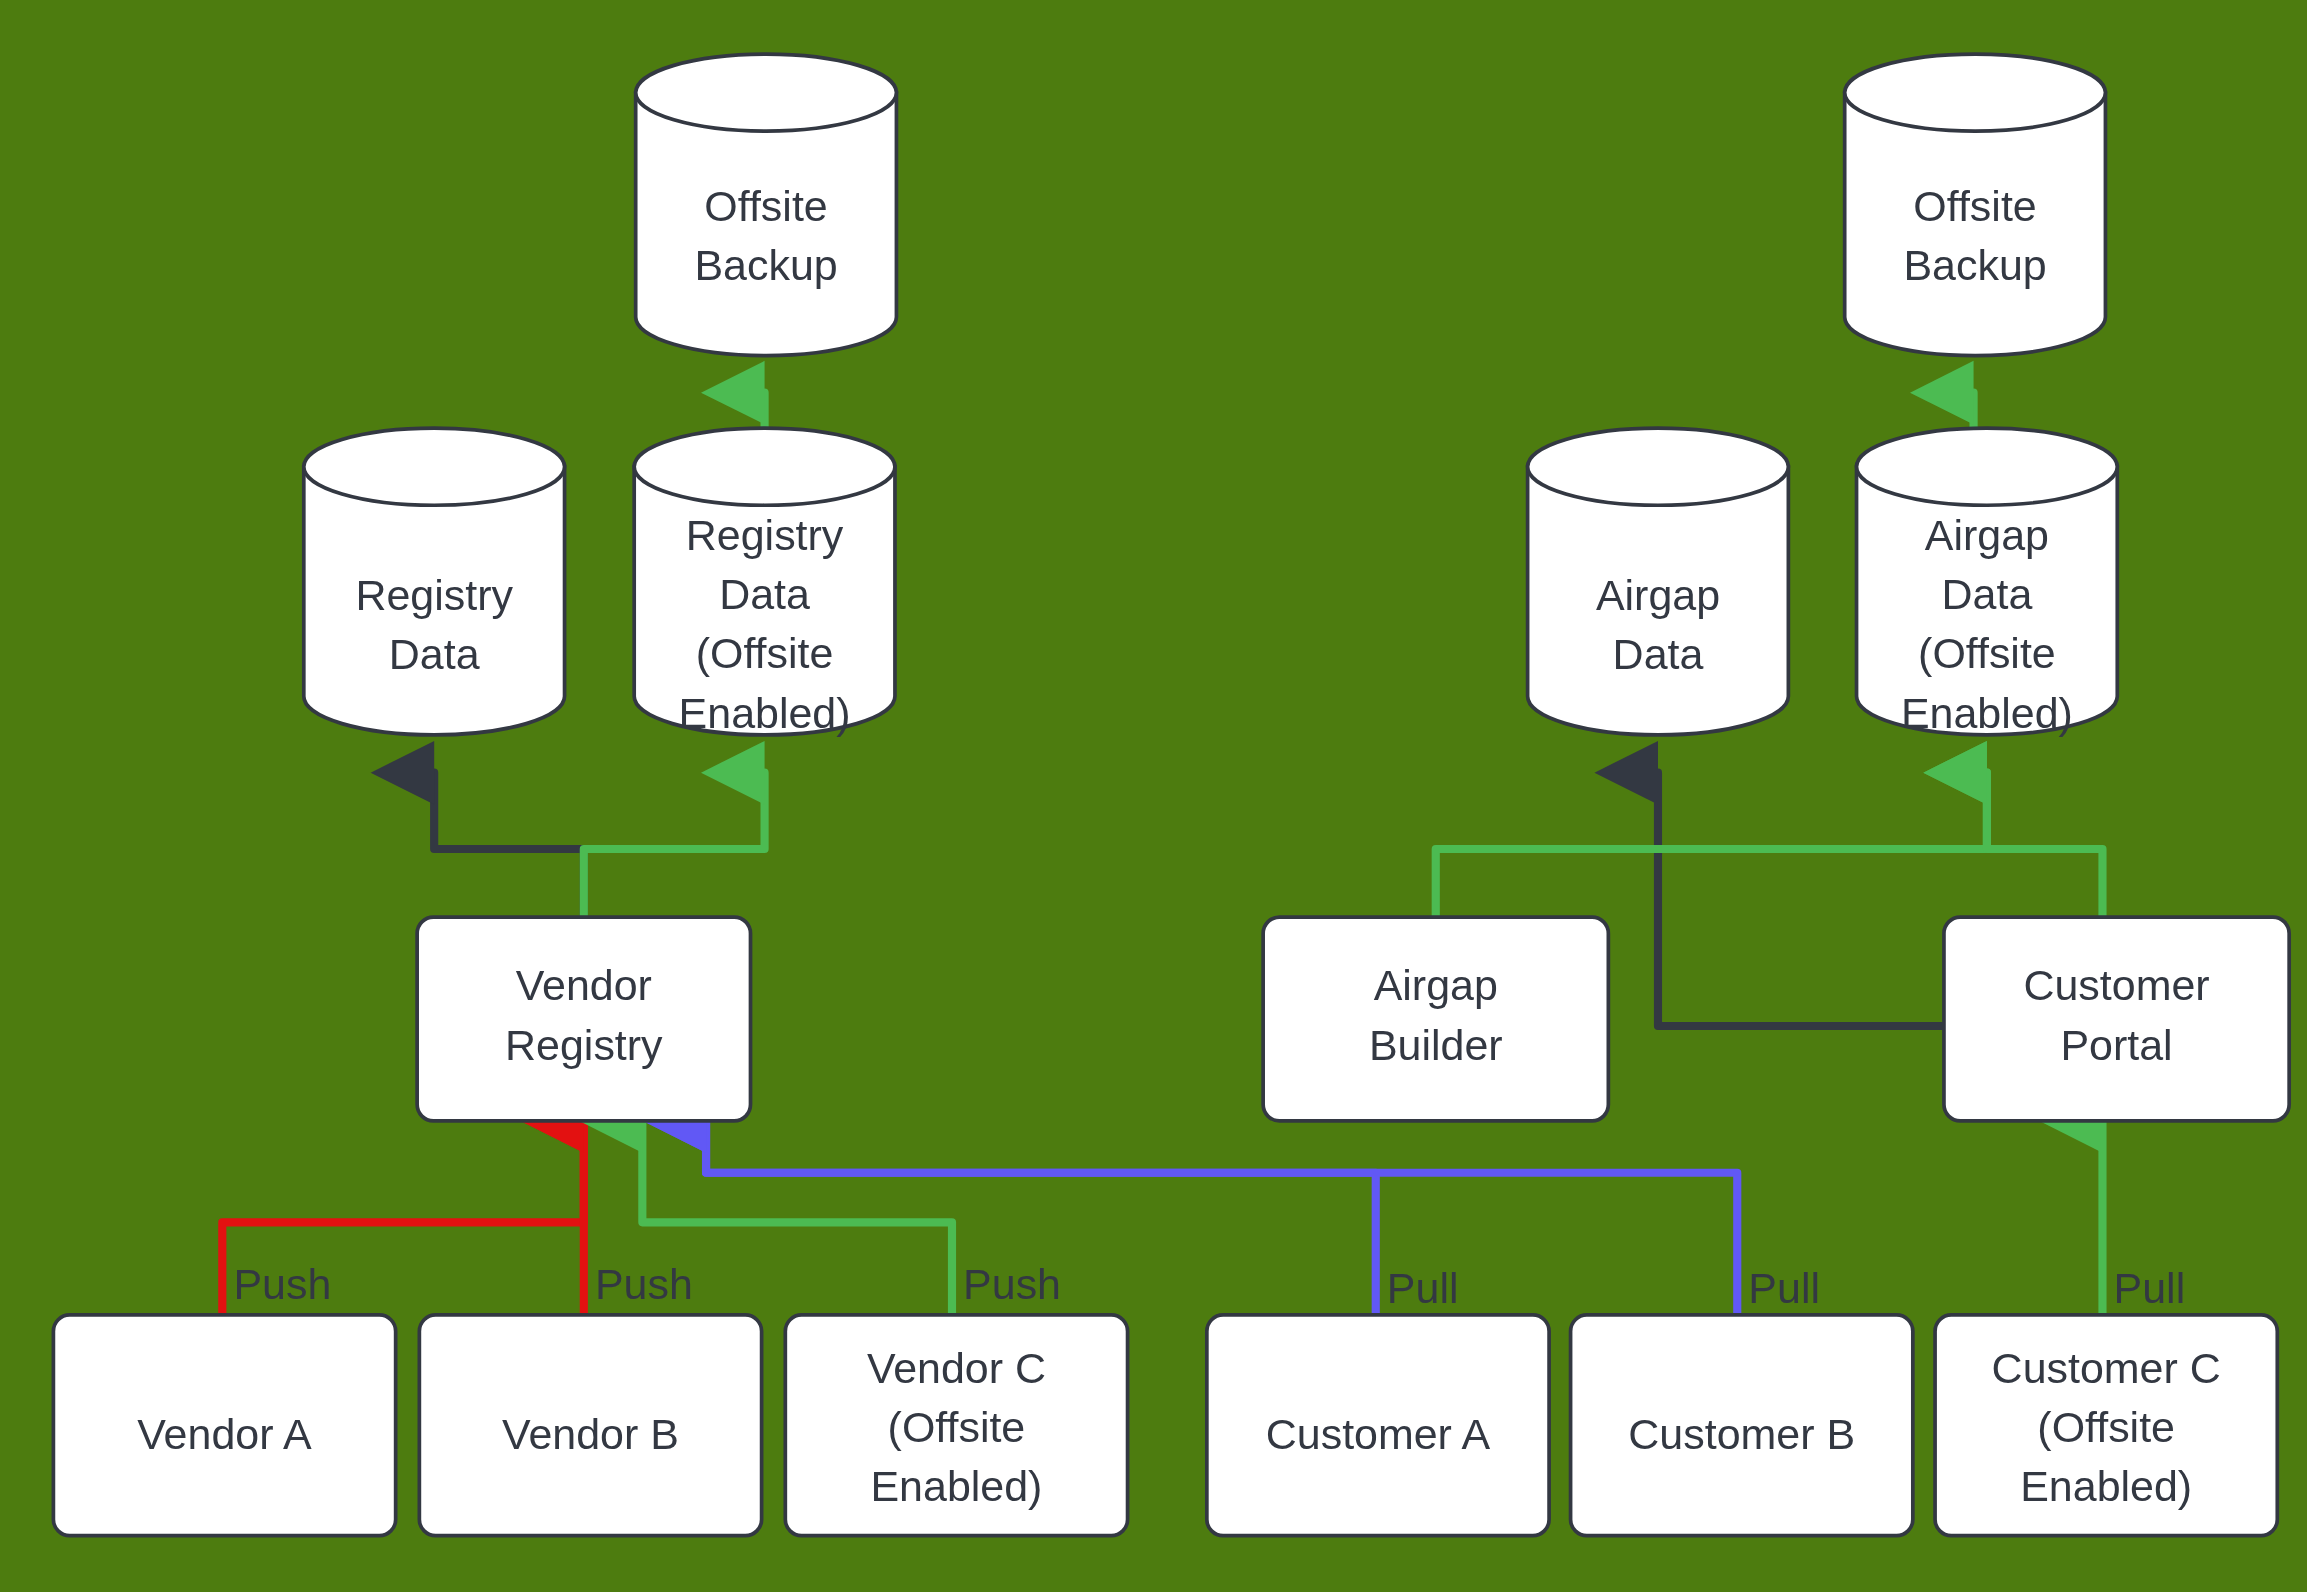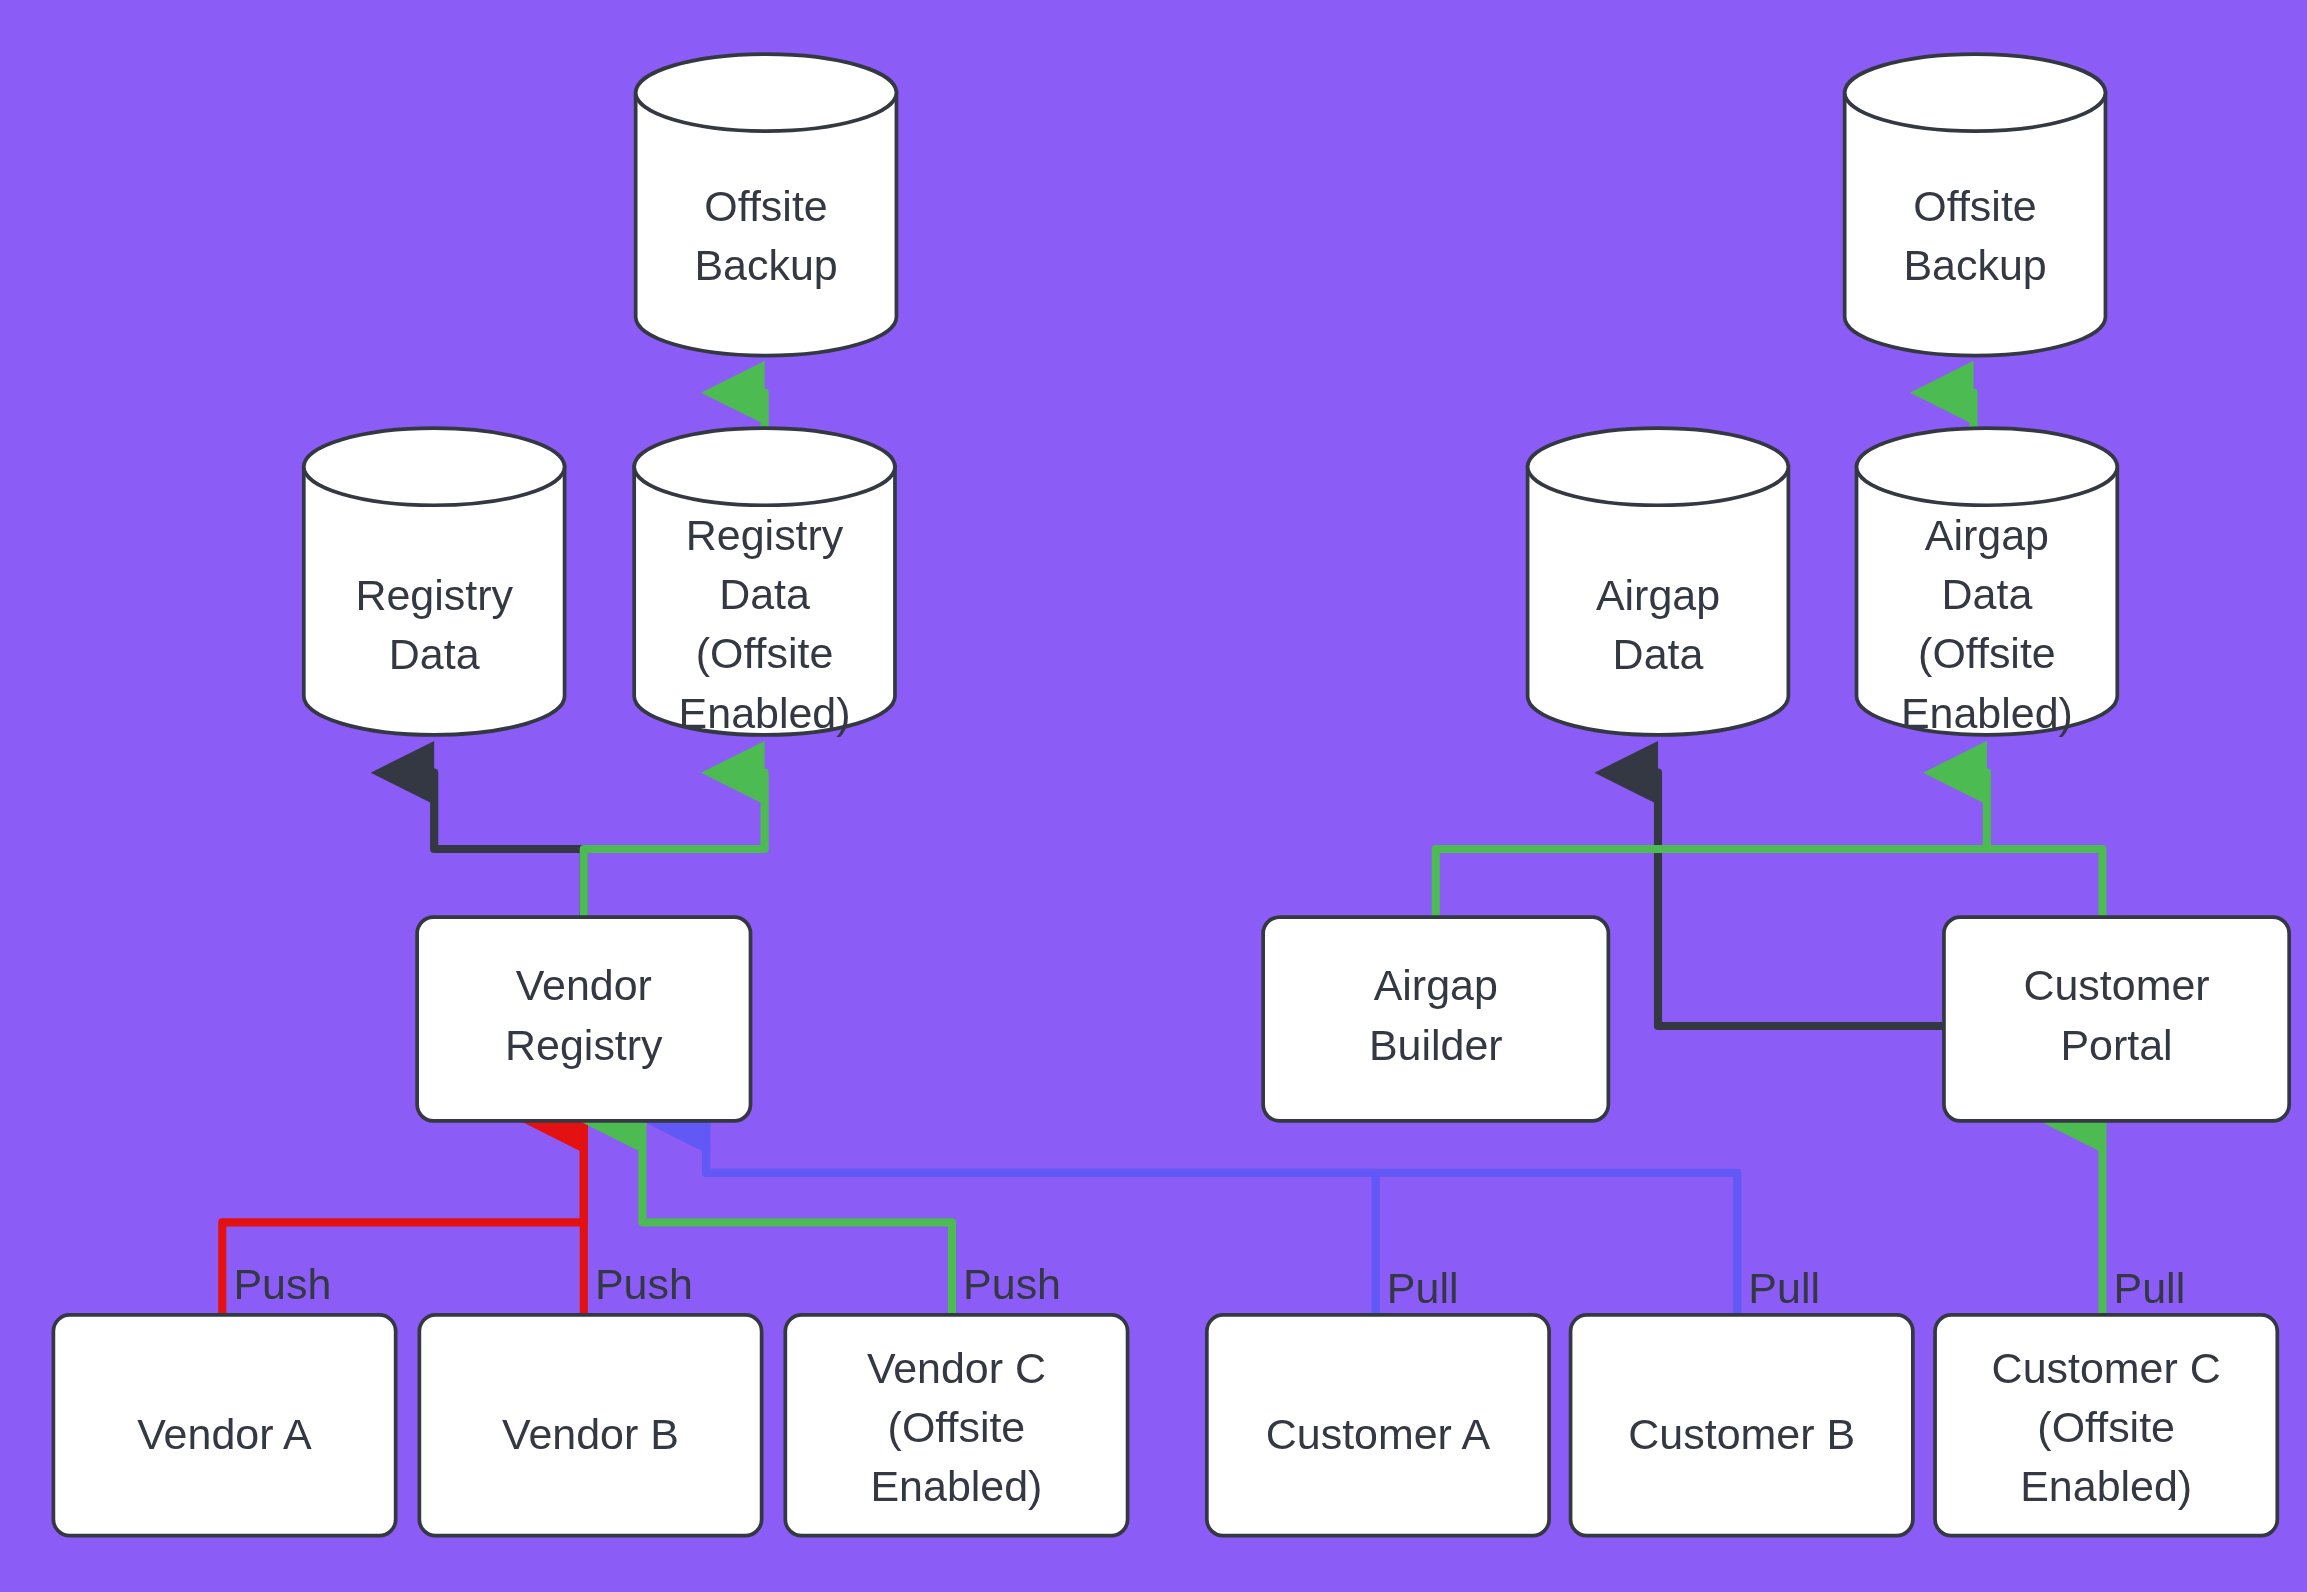--- a/index.html
+++ b/index.html
@@ -4,21 +4,21 @@
 <style>
   html, body {
     margin: 0;
     padding: 0;
     background: #ffffff;
   }
   #stage {
     position: relative;
     width: 2307px;
     height: 1592px;
-    background: #8b5cf6;
+    background: #4d7c0f;
     overflow: hidden;
     font-family: "Liberation Sans", sans-serif;
   }
   svg.diagram {
     position: absolute;
     left: 0; top: 0;
     width: 2307px;
     height: 1592px;
     display: block;
   }

